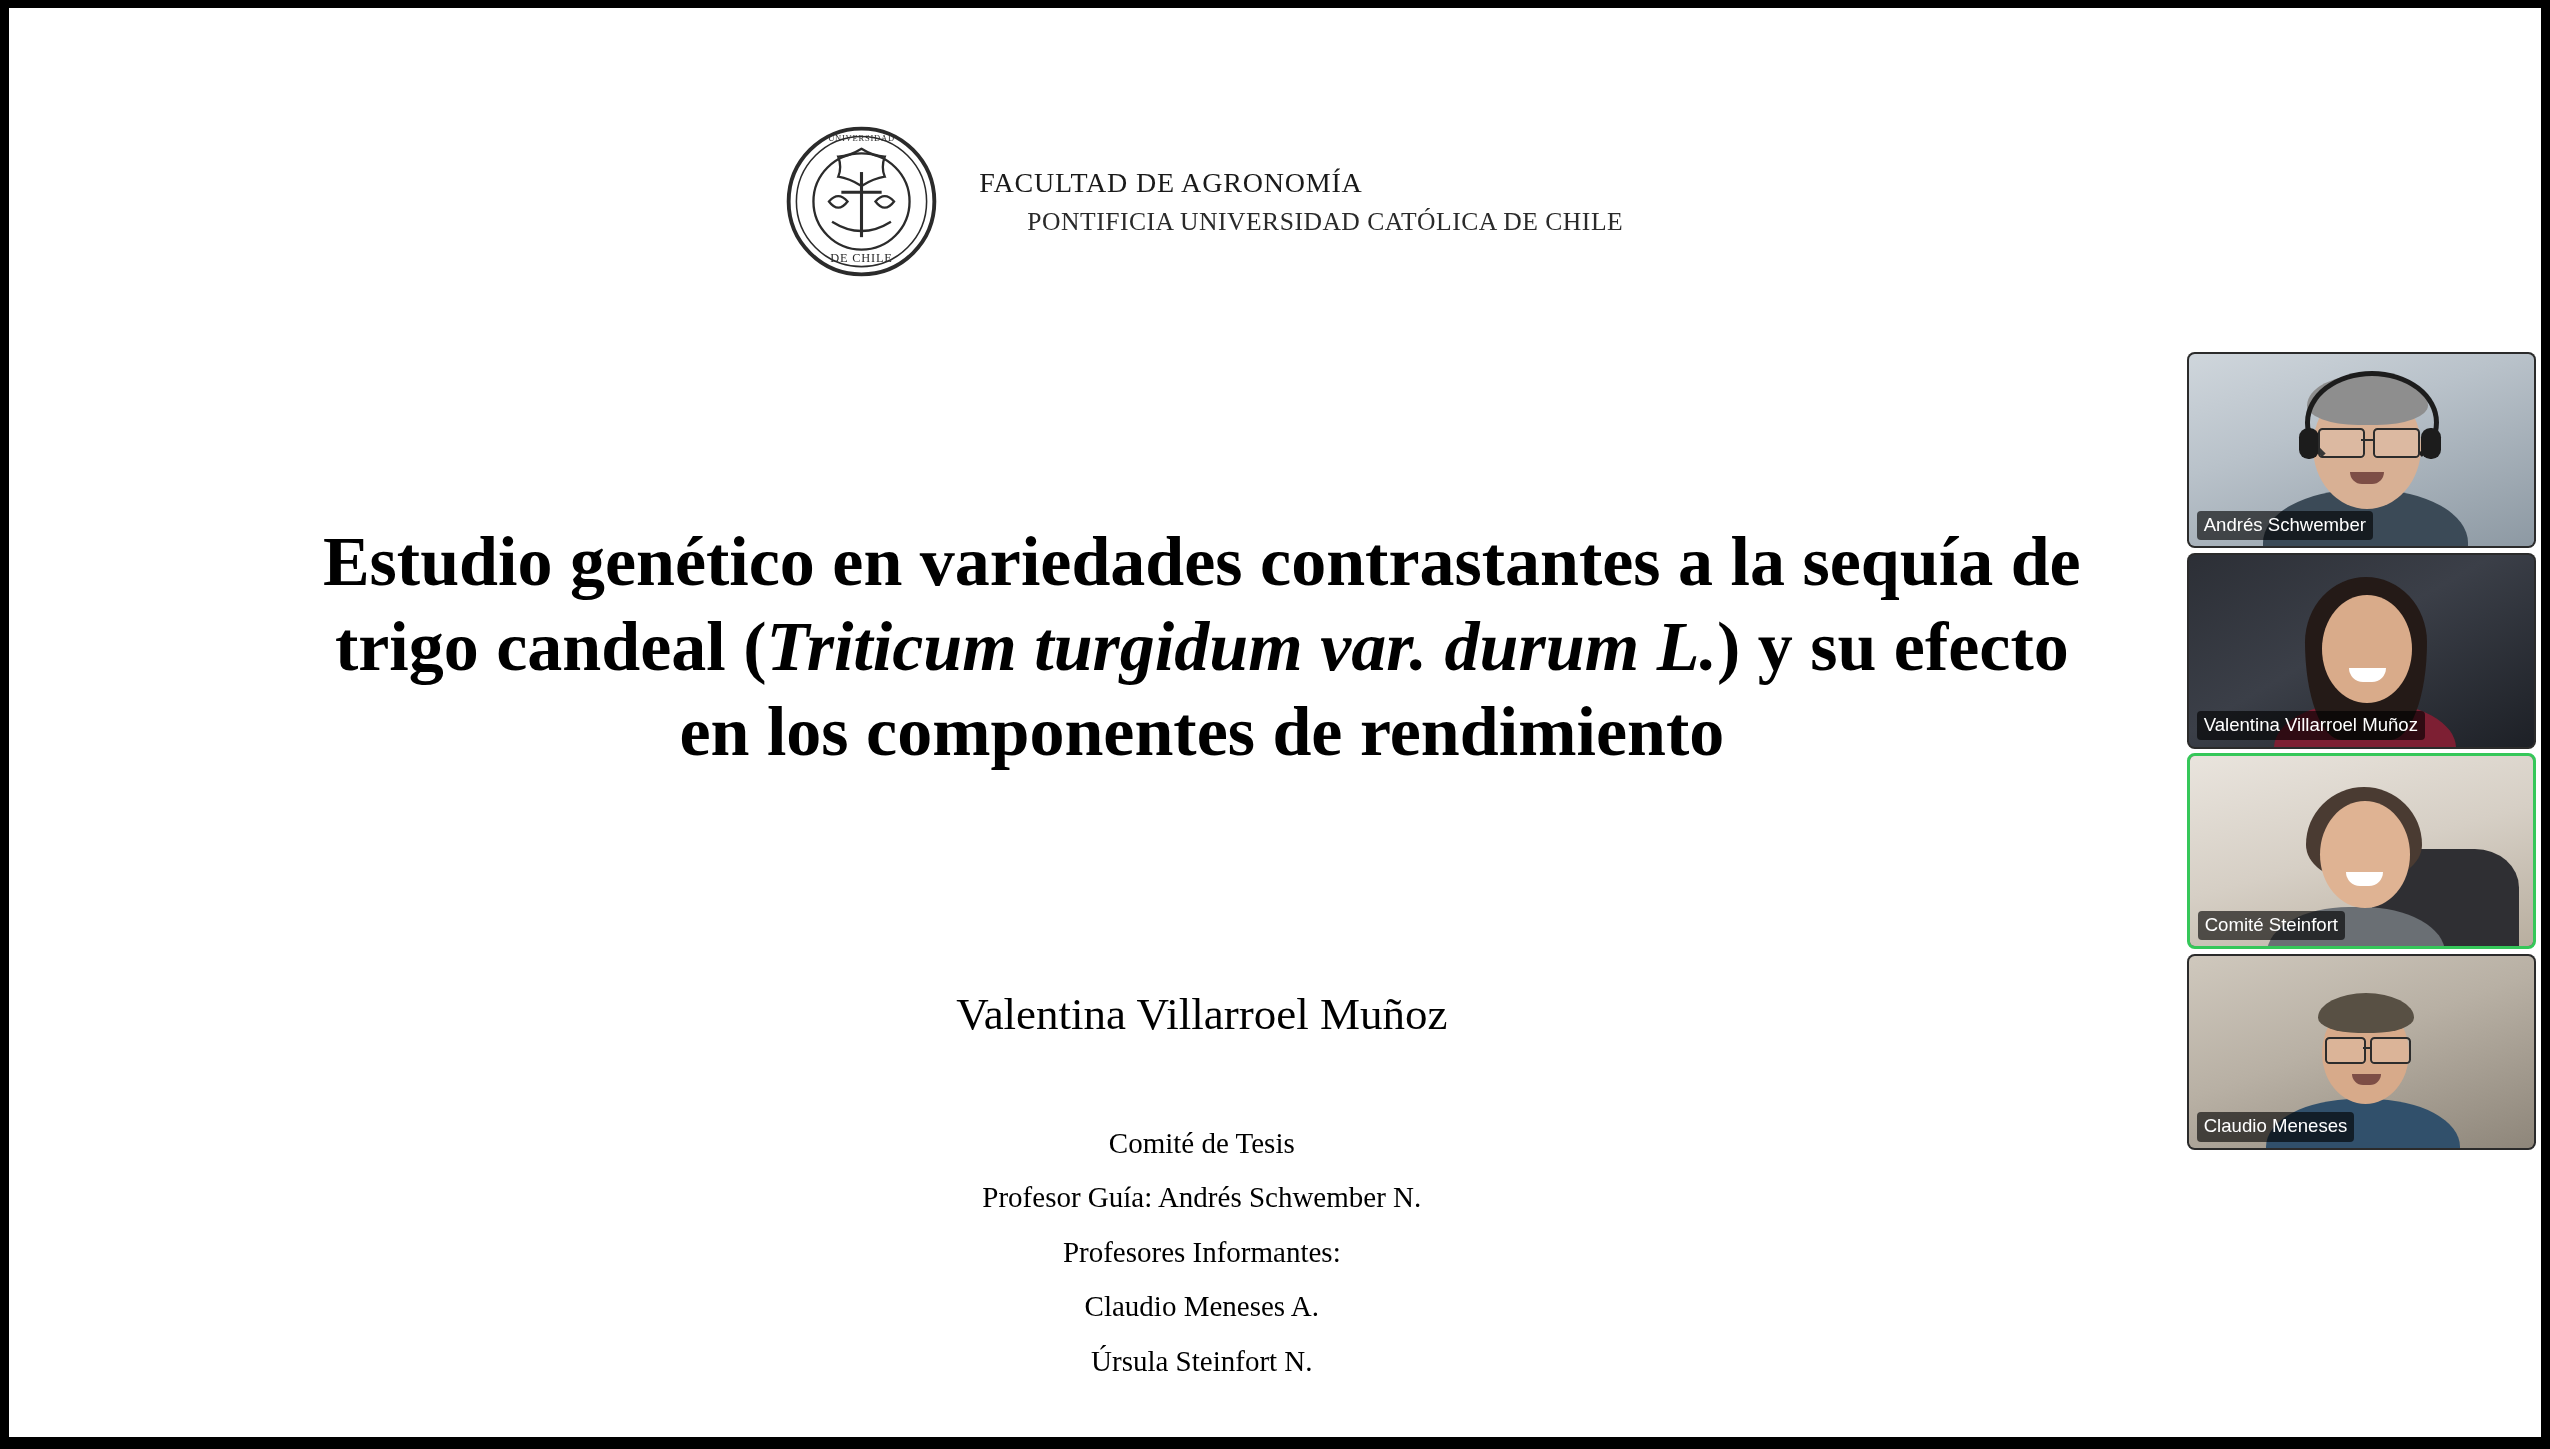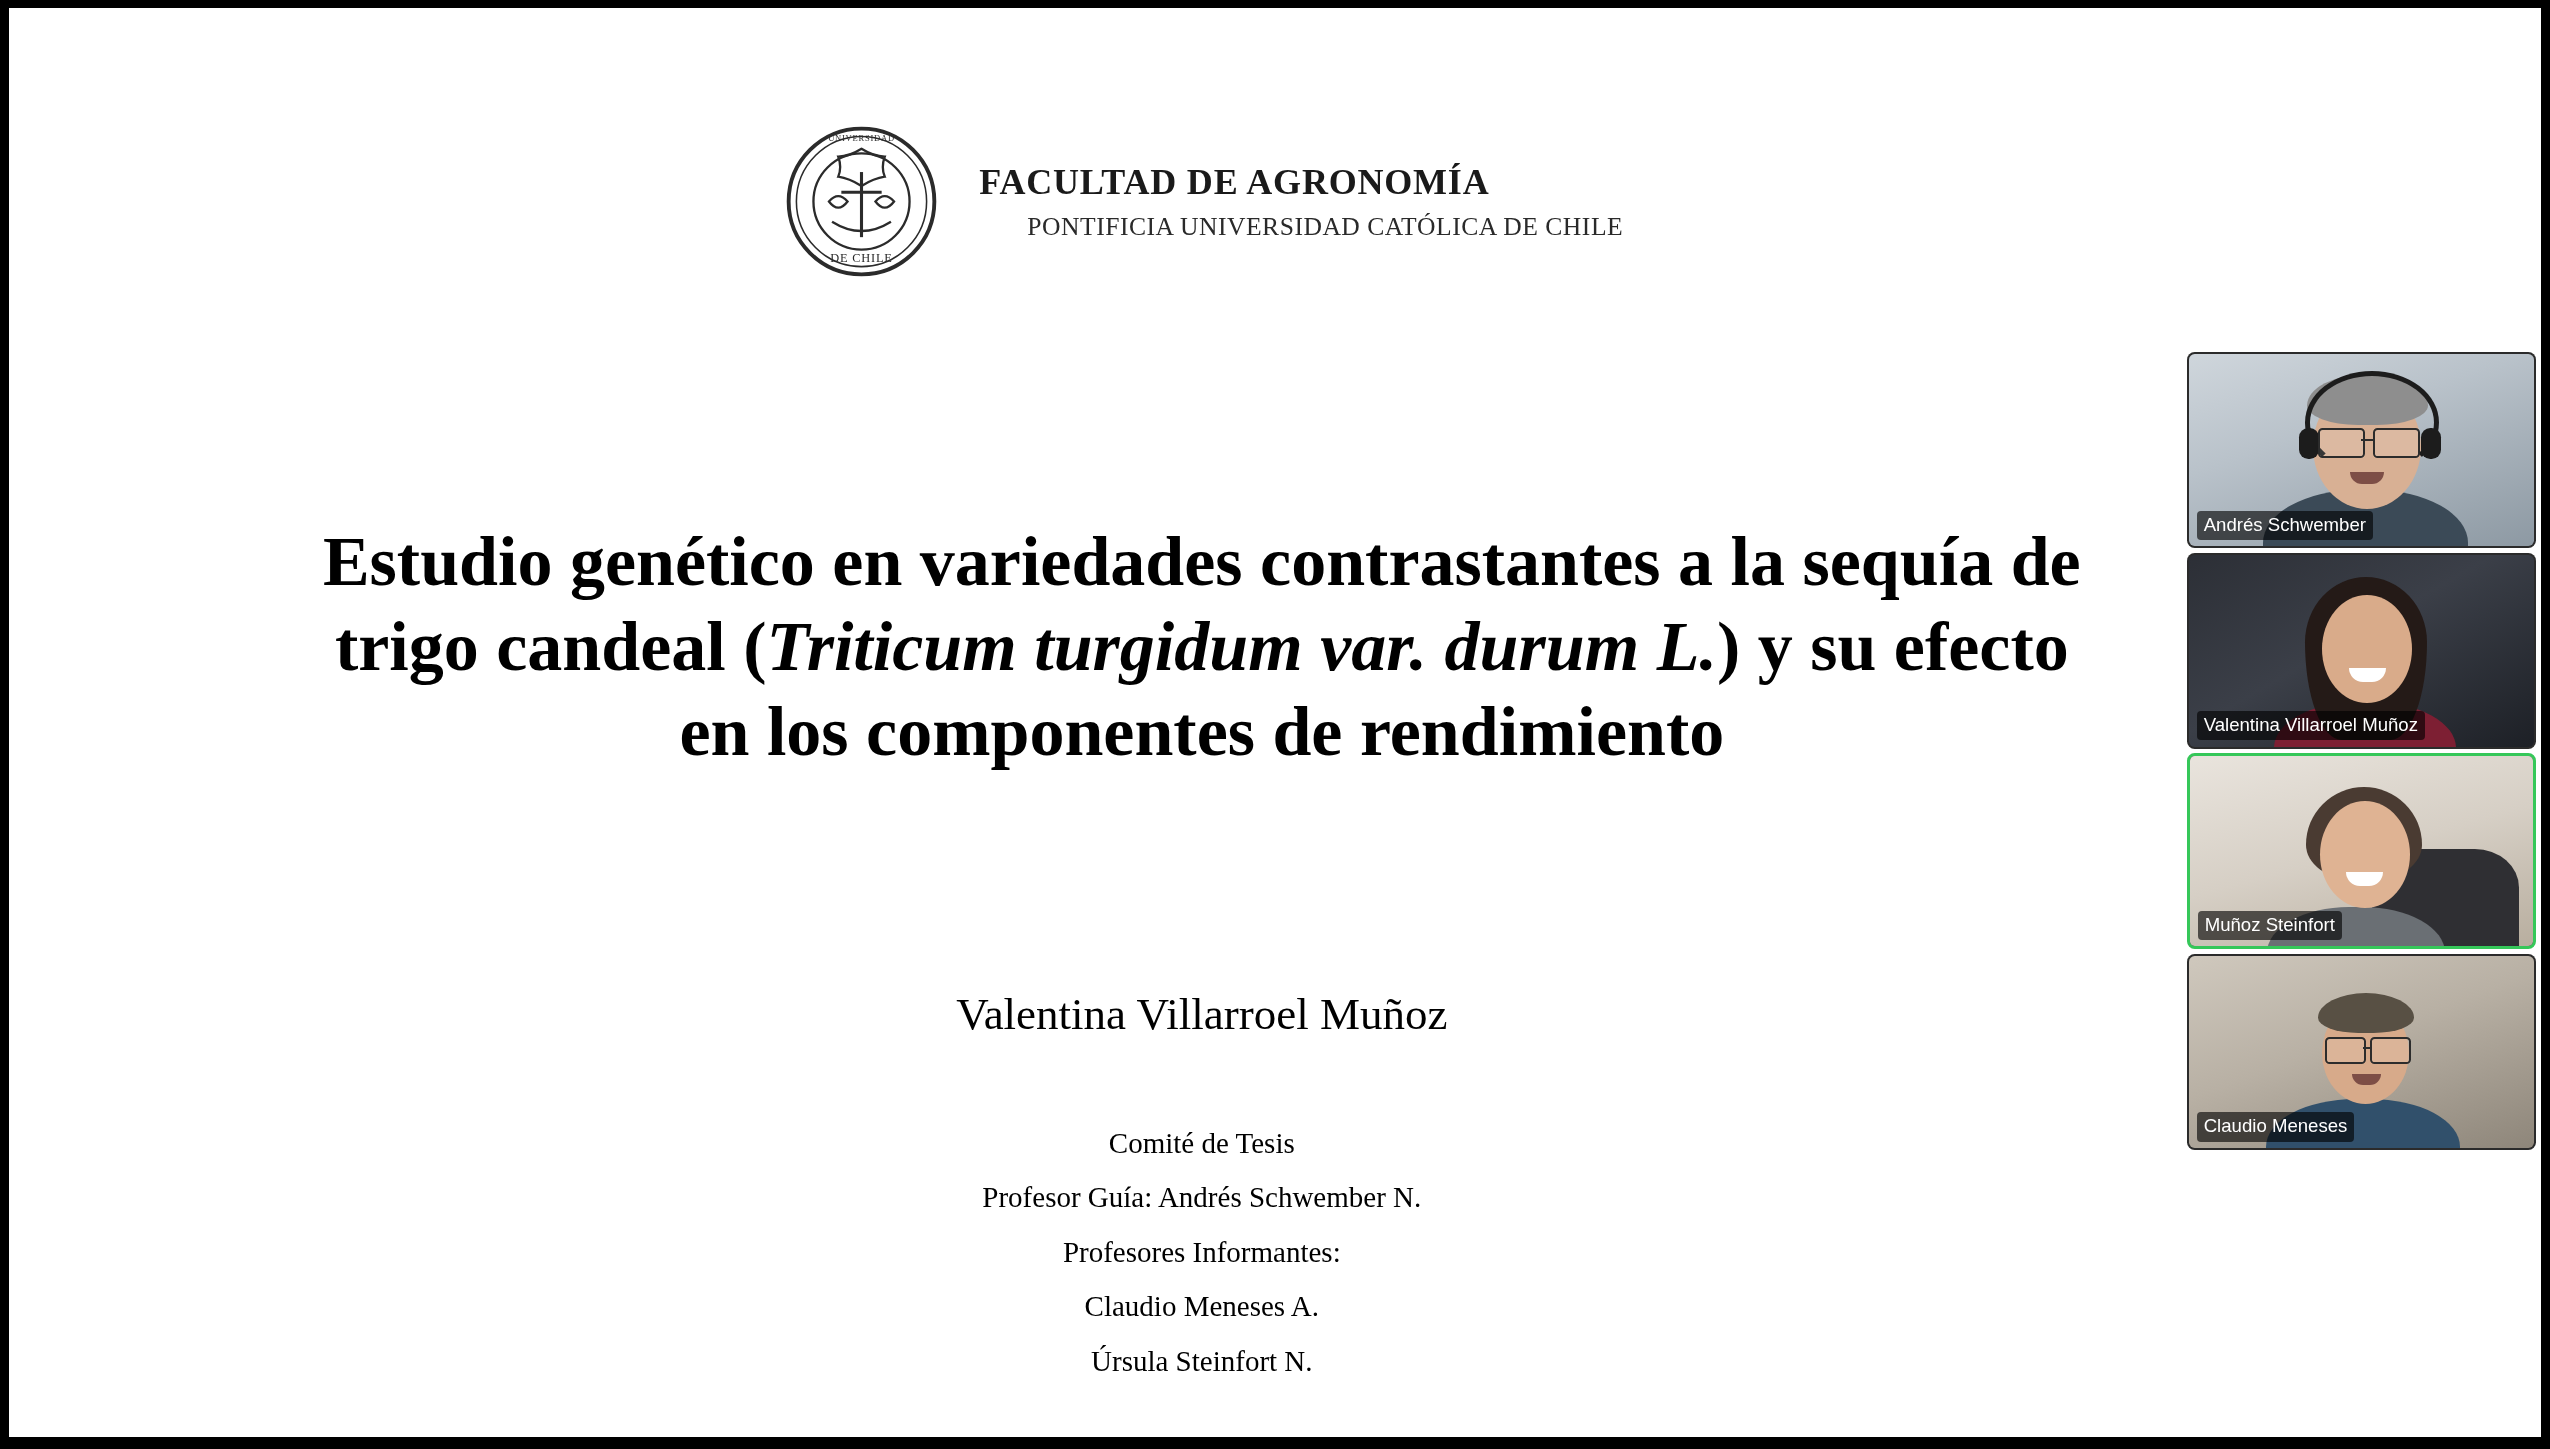--- a/index.html
+++ b/index.html
@@ -46,24 +46,24 @@
     flex: 0 0 155px;
     position: relative;
   }
   .crest svg { display: block; }
   .logo-text {
     margin-left: 40px;
     color: #1a1a1a;
     font-family: "Liberation Serif", serif;
   }
   .logo-line1 {
-    font-size: 36px;
+    font-size: 28px;
     letter-spacing: 0.8px;
     line-height: 1.22;
-    font-weight: 700;
+    font-weight: 400;
   }
   .logo-line3 {
     font-size: 25.6px;
     letter-spacing: 0.5px;
     margin-top: 7px;
     color: #2a2a2a;
     margin-left: 48px;
   }
 
   
@@ -277,21 +277,21 @@
     <div class="tile speaking">
       <div class="vid bg-c">
         <div class="person">
           <div class="body-shape" style="left:182px; top:93px; width:147px; height:128px; background:#2f2f33; border-radius:30% 30% 0 0;"></div>
           <div class="body-shape" style="left:77px; top:151px; width:178px; height:74px; background:#6a6f74;"></div>
           <div class="hair" style="left:116px; top:31px; width:116px; height:93px; background:#4a3b32;"></div>
           <div class="head" style="left:130px; top:45px; width:90px; height:107px; background:#dfb393;"></div>
           <div class="mouth" style="left:156px; top:116px; width:37px; height:14px; background:#ffffff;"></div>
         </div>
       </div>
-      <div class="tile-name">Muñoz Steinfort</div>
+      <div class="tile-name">Comité Steinfort</div>
     </div>
 
     <div class="tile">
       <div class="vid bg-d">
         <div class="person">
           <div class="body-shape" style="left:77px; top:143px; width:194px; height:77px; background:#31506b;"></div>
           <div class="head" style="left:133px; top:46px; width:87px; height:102px; background:#d7aa8a;"></div>
           <div class="hair" style="left:129px; top:37px; width:96px; height:40px; background:#585044;"></div>
           <div class="glasses" style="left:136px; top:81px; width:37px; height:23px;"></div>
           <div class="glasses" style="left:181px; top:81px; width:37px; height:23px;"></div>

